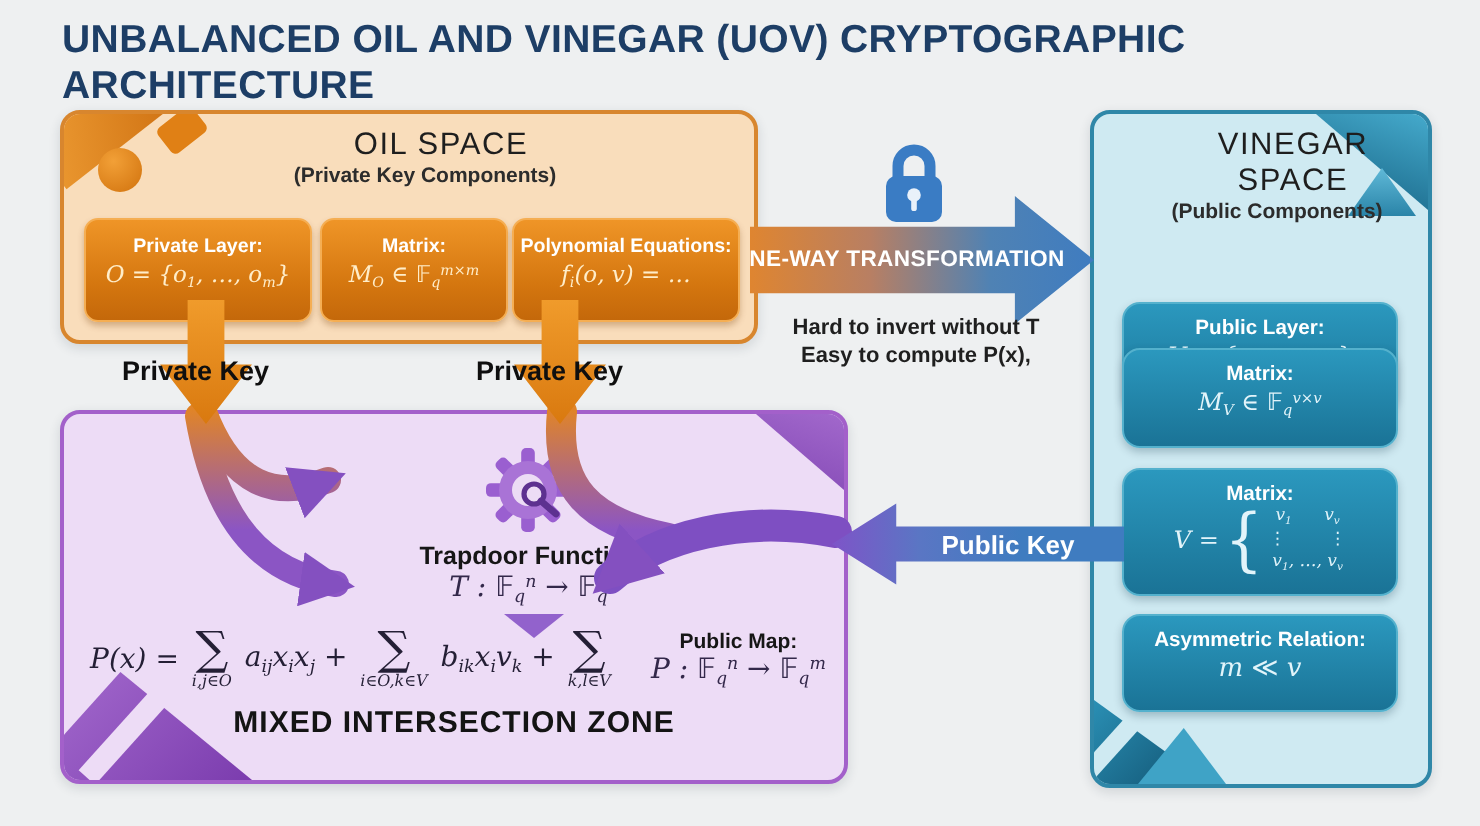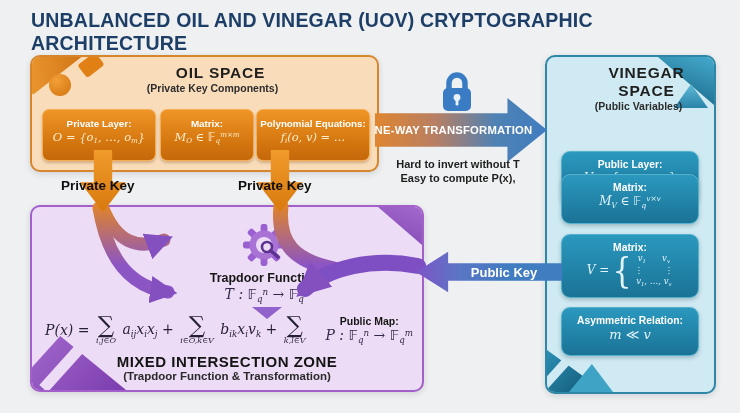--- a/index.html
+++ b/index.html
@@ -12,21 +12,21 @@
   .title{
     position:absolute;left:31px;top:9px;width:700px;margin:0;
     font-size:19.5px;font-weight:bold;letter-spacing:.2px;
     color:var(--title-navy,#1d3e66);
   }
   
   .panel{position:absolute;border-radius:10px;box-shadow:0 2px 6px rgba(30,40,60,.14);overflow:hidden;}
   .panel.oil{left:30px;top:55px;width:345px;height:113px;background:var(--oil-panel-bg,#f9ddbb);border:2px solid var(--oil-accent,#d8862e);}
   .panel.vinegar{left:545px;top:55px;width:167px;height:335px;background:var(--vinegar-panel-bg,#cfeaf2);border:2px solid var(--vinegar-accent,#2f87a8);}
   .panel.purple{left:30px;top:205px;width:390px;height:183px;background:var(--purple-panel-bg,#eddcf6);border:2px solid var(--purple-accent,#a360ca);}
-  .p-head{position:relative;margin-top:7px;text-align:center;font-size:15.5px;font-weight:bold;letter-spacing:.8px;color:#1e1e1e;z-index:2;padding-left:32px;}
+  .p-head{position:relative;margin-top:7px;text-align:center;font-size:15.5px;font-weight:normal;letter-spacing:.8px;color:#1e1e1e;z-index:2;padding-left:32px;}
   .p-sub{position:relative;text-align:center;font-size:10.5px;font-weight:600;color:#2c2c2c;z-index:2;padding-left:16px;}
   
   .math{font-family:"DejaVu Serif","DejaVu Sans",serif;font-style:italic;}
   .math sub,.math sup,.eq sub,.eq sup{font-size:62%;font-style:italic;}
   .math sub,.eq sub{vertical-align:-0.35em;}
   .math sup,.eq sup{vertical-align:0.5em;}
   
   .obox{position:absolute;top:52px;height:50px;border-radius:7px;border:1.6px solid #f5ae53;
     background:linear-gradient(180deg,#ef9527 0%,#d4760f 65%,#c4680a 100%);
     box-shadow:0 2px 3px rgba(120,60,0,.3);text-align:center;z-index:2;}
@@ -159,21 +159,21 @@
     <div>Easy to compute P(x),</div>
   </div>
 
   <section class="panel vinegar">
     <div class="deco vin-t1"></div>
     <div class="deco vin-t2"></div>
     <div class="deco vin-b1"></div>
     <div class="deco vin-stripe"></div>
     <div class="deco vin-b2"></div>
     <div class="p-head">VINEGAR SPACE</div>
-    <div class="p-sub">(Public Variables)</div>
+    <div class="p-sub">(Public Components)</div>
 
     <div class="vbox vbox1">
       <div class="vbox-label">Public Layer:</div>
       <div class="vbox-math math">V = {v<sub>1</sub>, …, v<sub>v</sub>}</div>
     </div>
     <div class="vbox vbox2">
       <div class="vbox-label">Matrix:</div>
       <div class="vbox-math math">M<sub>V</sub> ∈ 𝔽<sub>q</sub><sup>v×v</sup></div>
     </div>
     <div class="vbox vbox3">
@@ -248,20 +248,19 @@
       <circle cx="28" cy="26" r="5" fill="none" stroke="#5d3190" stroke-width="2.6"></circle>
       <line x1="31.5" y1="29.5" x2="39" y2="36" stroke="#5d3190" stroke-width="3.4" stroke-linecap="round"></line>
     </svg>
     <div class="trap-label">Trapdoor Function:</div>
     <div class="trap-math math">T : 𝔽<sub>q</sub><sup>n</sup> → 𝔽<sub>q</sub><sup>n</sup></div>
     <div class="chevron"></div>
 
     <div class="eq"><span>P(x) = </span><span class="sum"><span class="sig">∑</span><span class="lim">i,j∈O</span></span><span> a<sub>ij</sub>x<sub>i</sub>x<sub>j</sub> + </span><span class="sum"><span class="sig">∑</span><span class="lim">i∈O,k∈V</span></span><span> b<sub>ik</sub>x<sub>i</sub>v<sub>k</sub> + </span><span class="sum"><span class="sig">∑</span><span class="lim">k,l∈V</span></span><span class="pmap"><span class="pmap-label">Public Map:</span><span class="pmap-math math">P : 𝔽<sub>q</sub><sup>n</sup> → 𝔽<sub>q</sub><sup>m</sup></span></span></div>
 
     <div class="mixed-title">MIXED INTERSECTION ZONE</div>
-    <div class="mixed-sub">(Trapdoor Function &amp; Transformation)</div>
   </section>
 
   <div class="pub-arrow">
     <span>Public Key</span>
   </div>
 
 </div>
 
 </body></html>

